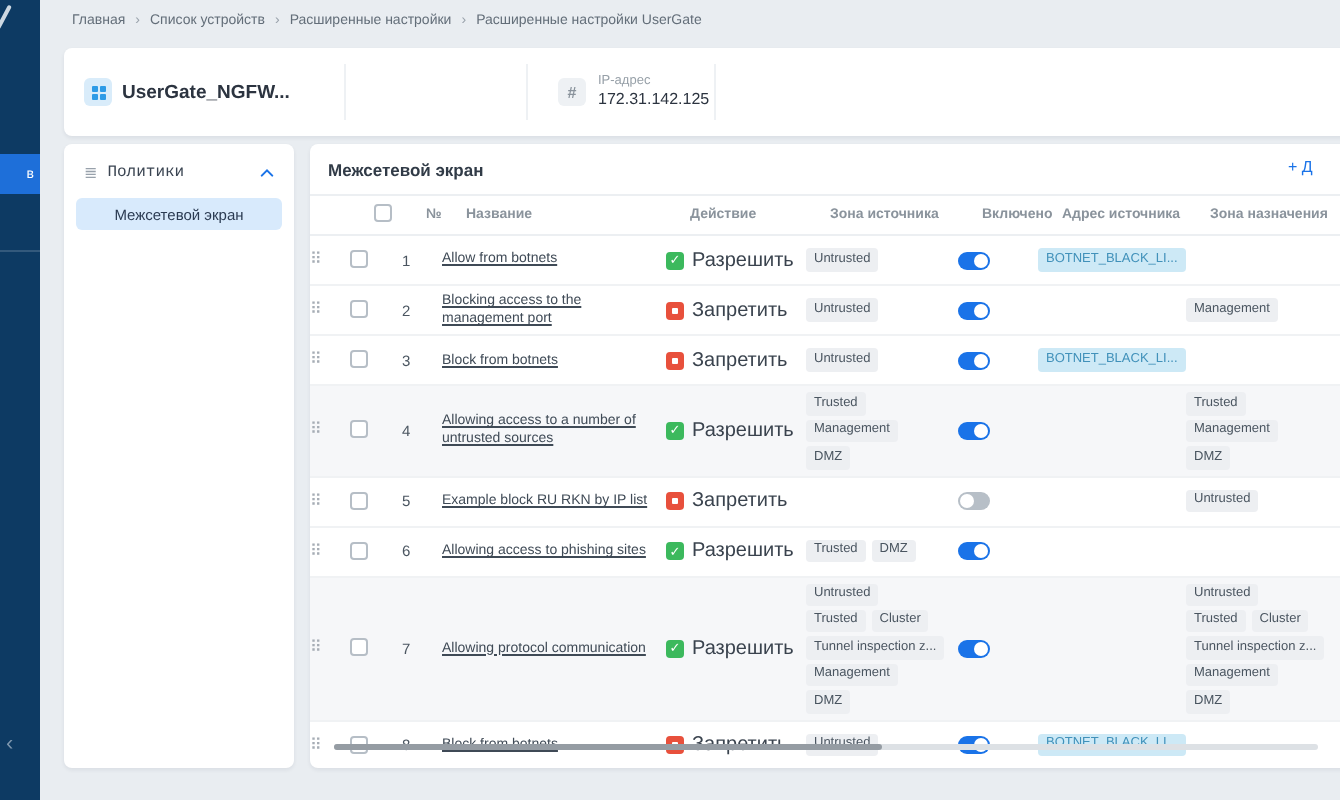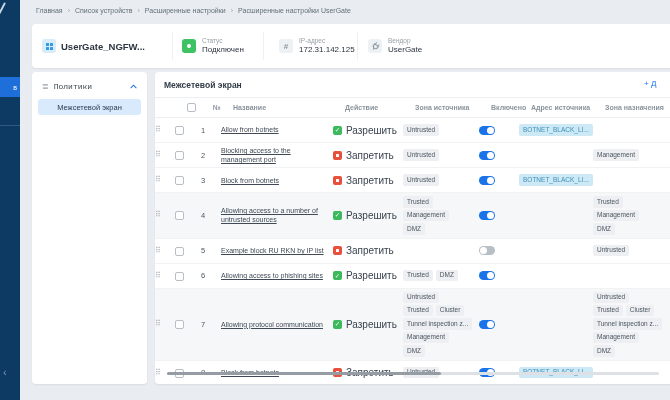--- a/index.html
+++ b/index.html
@@ -105,49 +105,29 @@
   <div class="dev-title-wrap">
     <span class="dev-icon">
         <span></span>
         <span></span>
         <span></span>
         <span></span>
       </span>
     <span class="dev-title">UserGate_NGFW...</span>
   </div>
   <div class="hdr-div" style="left:140px"></div>
-  <div class="hdr-block" style="left:150px">
-    <span class="sq-icon sq-green">
-        <i></i>
-      </span>
-    <span class="hdr-texts">
-      <span class="hdr-label">Статус</span>
-      <span class="hdr-value">Подключен</span>
-    </span>
-  </div>
   <div class="hdr-div" style="left:231px"></div>
   <div class="hdr-block" style="left:247px">
     <span class="sq-icon sq-gray">#</span>
     <span class="hdr-texts">
       <span class="hdr-label">IP-адрес</span>
       <span class="hdr-value">172.31.142.125</span>
     </span>
   </div>
   <div class="hdr-div" style="left:325px"></div>
-  <div class="hdr-block" style="left:336px">
-    <span class="sq-icon sq-gray">
-      <svg width="9" height="9" viewBox="0 0 10 10" style="transform:rotate(40deg)">
-          <path d="M3.2 1v2.2M6.8 1v2.2M2.5 3.2h5v1.6a2.5 2.5 0 0 1-5 0zM5 7.4V9" stroke="#8a939c" fill="none" stroke-width="1.1" stroke-linecap="round"></path>
-        </svg>
-    </span>
-    <span class="hdr-texts">
-      <span class="hdr-label">Вендор</span>
-      <span class="hdr-value">UserGate</span>
-    </span>
-  </div>
 </div>
 
 <div class="card side-card">
   <div class="side-section">
     <span class="list-glyph">≣</span>
     <span class="side-label">Политики</span>
     <svg width="7" height="5" viewBox="0 0 8 5">
         <path d="M1 4 L4 1 L7 4" stroke="#1a73e8" stroke-width="1.2" fill="none" stroke-linecap="round"></path>
       </svg>
   </div>

